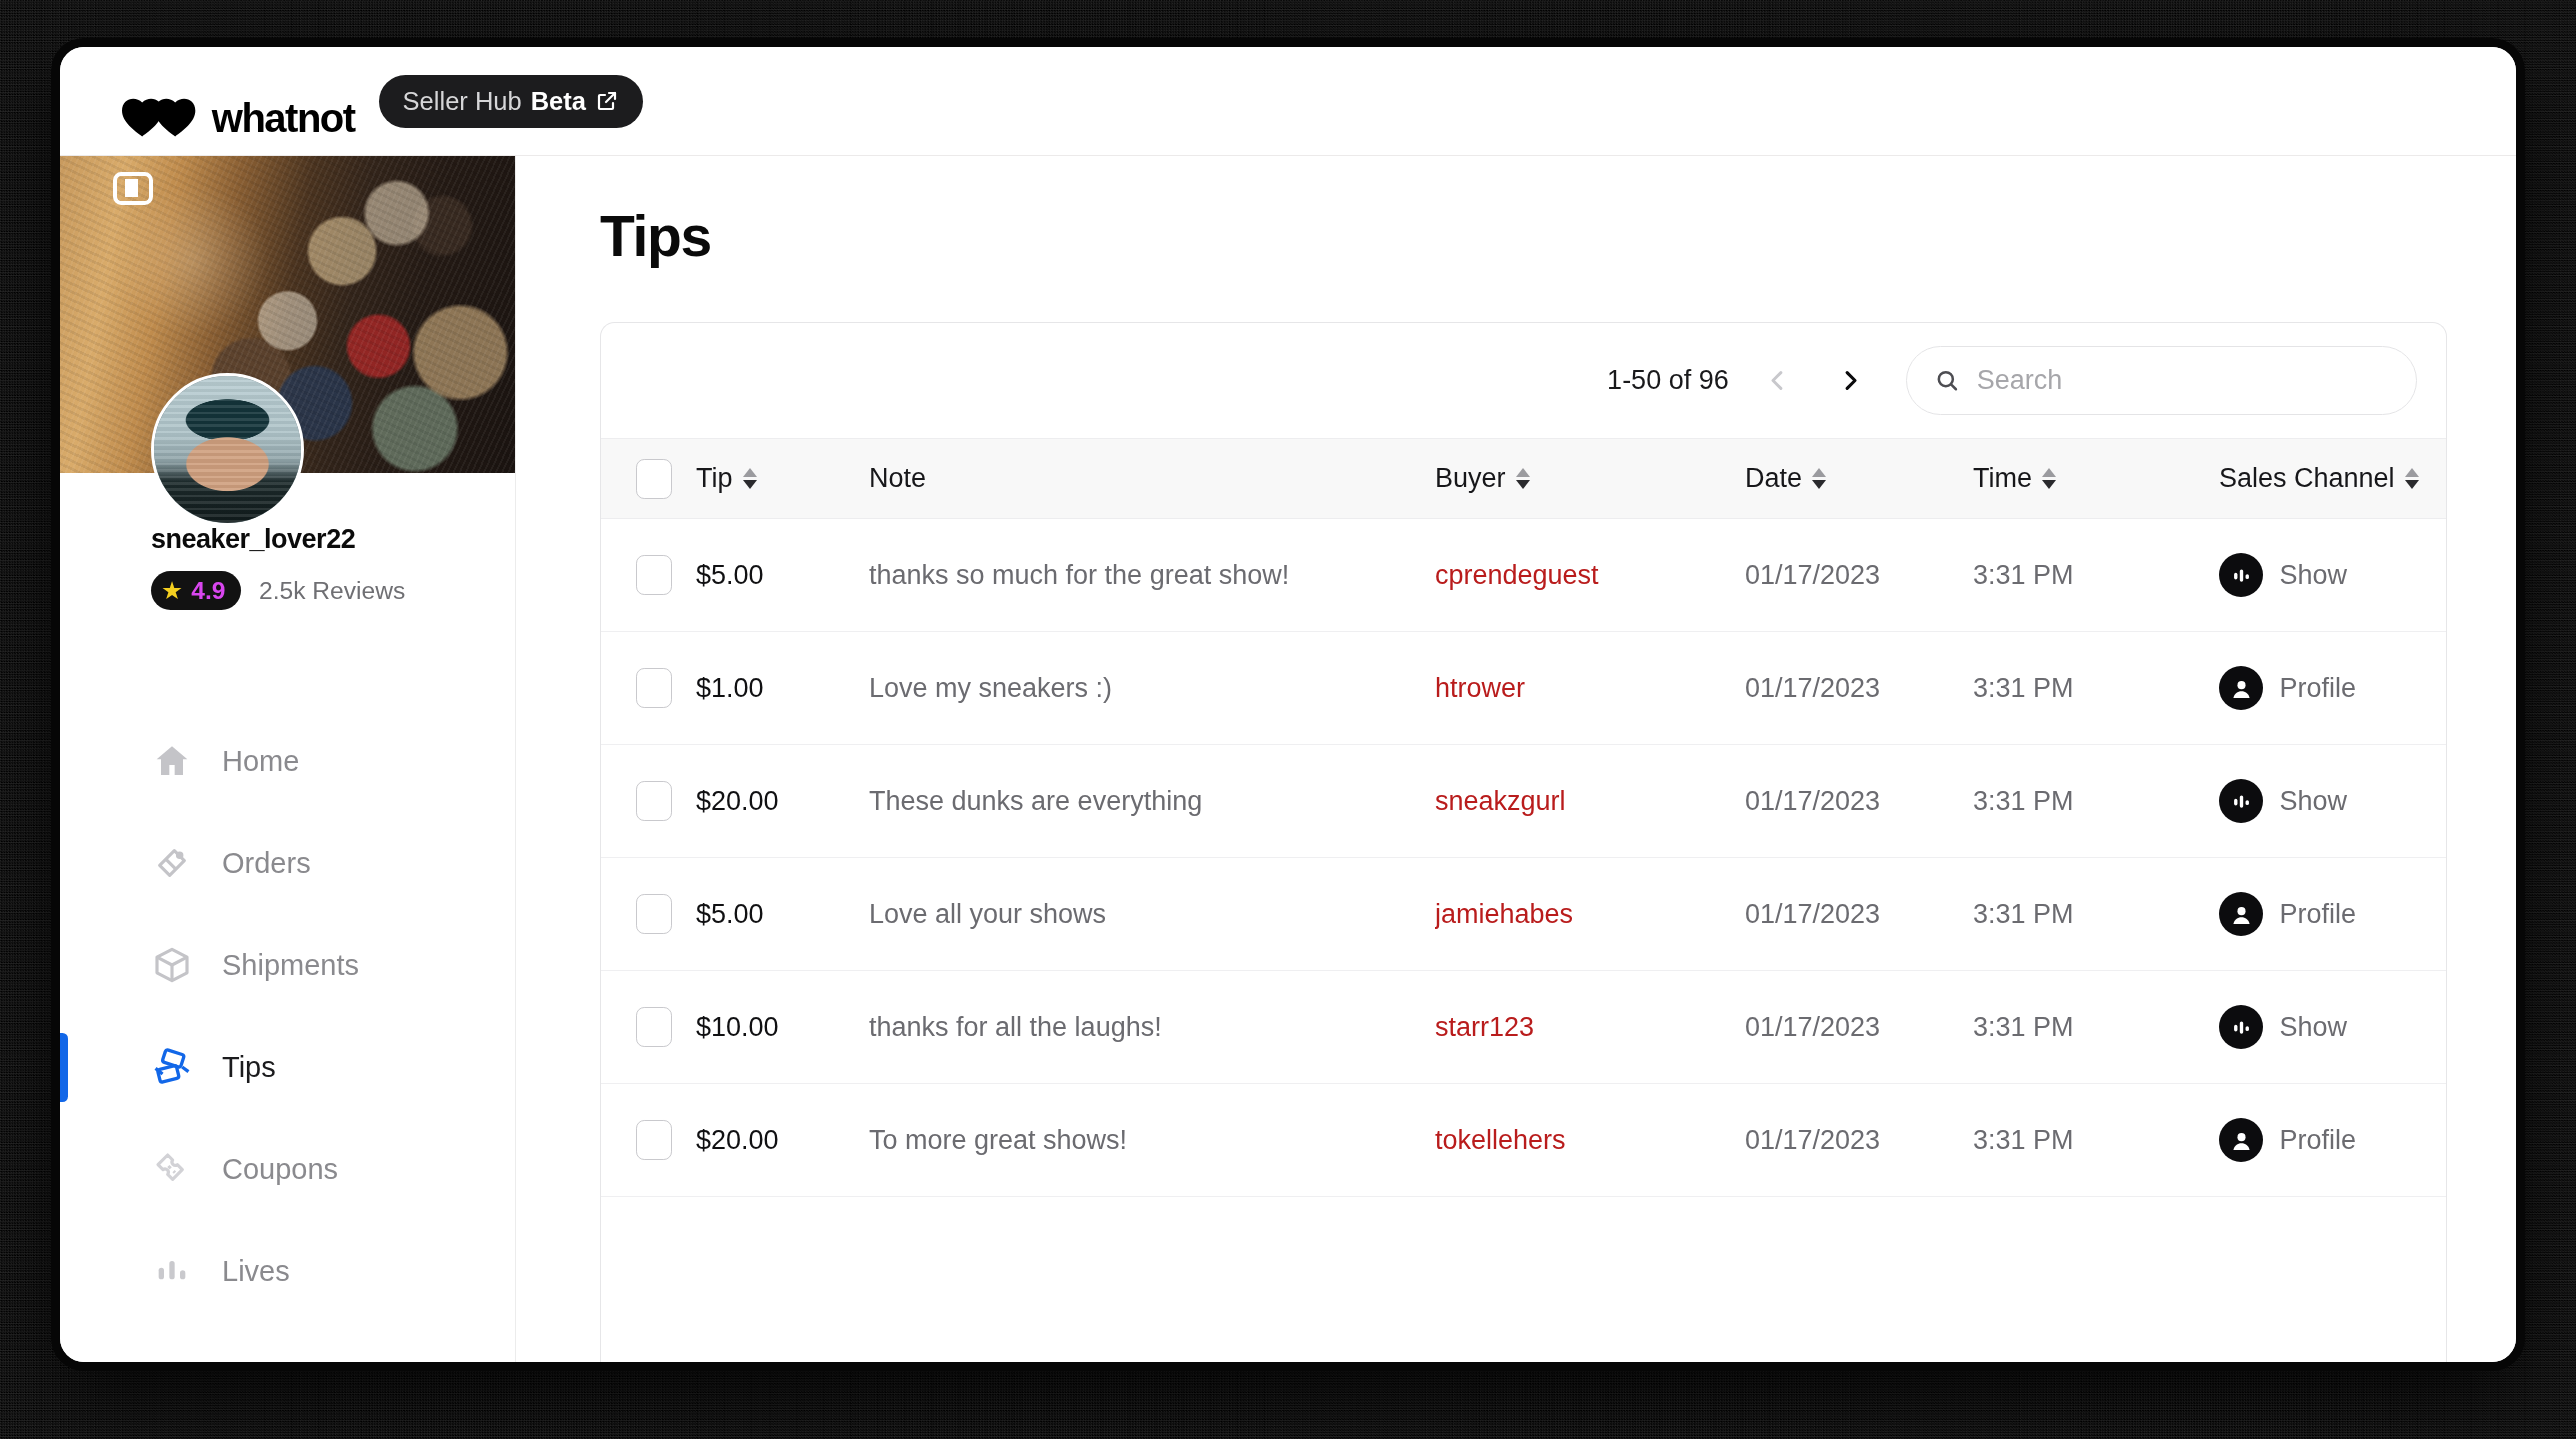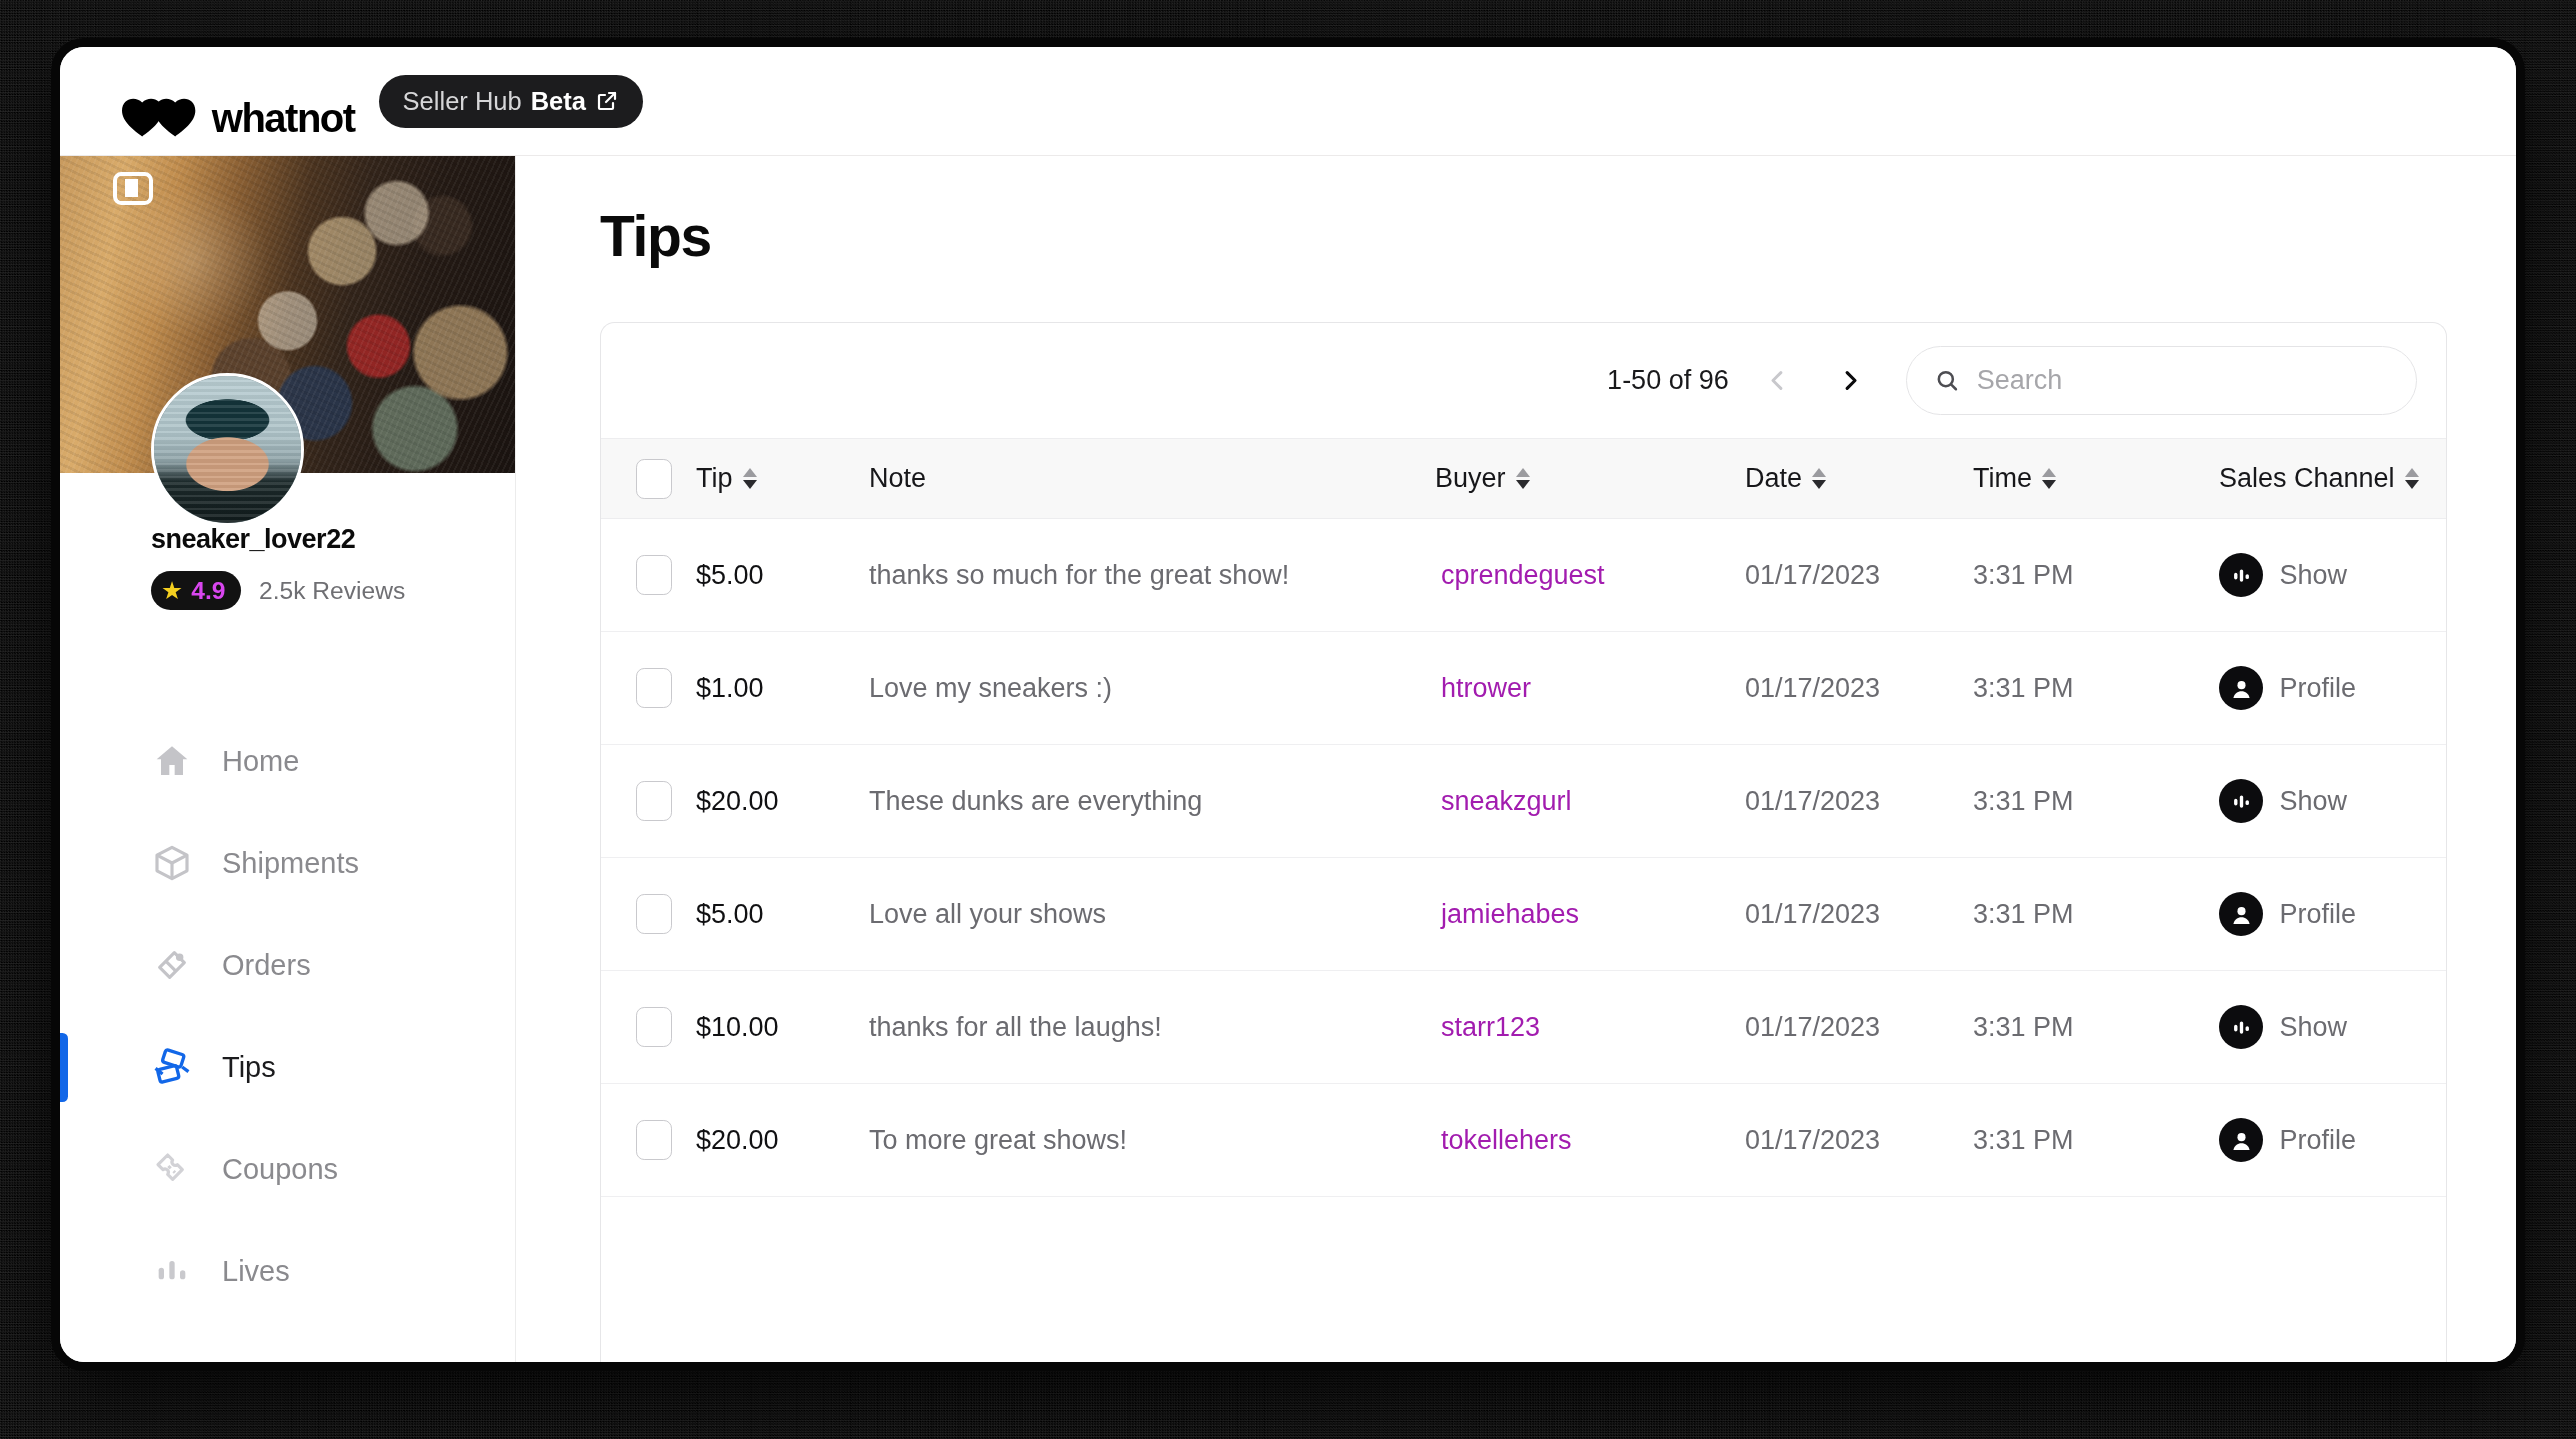--- a/index.html
+++ b/index.html
@@ -331,21 +331,21 @@
     font-size: 27px;
     color: #6b6b70;
     height: 113px;
     padding: 0;
     border-bottom: 0.9px solid #efeff1;
     white-space: nowrap;
     overflow: hidden;
     text-overflow: ellipsis;
   }
   td.tip { color: #101012; }
-  td.buyer a { color: #a21caf; text-decoration: none; cursor: pointer; margin-left: 6px; }
+  td.buyer a { color: #b91c1c; text-decoration: none; cursor: pointer; }
 
   .col-check { width: 95px; padding-left: 35px !important; }
   .col-tip   { width: 173px; }
   .col-note  { width: 566px; }
   .col-buyer { width: 310px; }
   .col-date  { width: 228px; }
   .col-time  { width: 246px; }
   .col-chan  { width: 301px; }
 
   .cbox {
@@ -435,37 +435,37 @@
             <svg width="40" height="40" viewBox="0 0 24 24" fill="#c4c4c8">
                 <path d="M12 3.2 2.8 11h2.6v9.4h5V14.4h3.2v6h5V11h2.6z"></path>
               </svg>
           </span>
           <span class="label">Home</span>
         </div>
 
         <div class="nav-item">
           <span class="ico">
             <svg width="40" height="40" viewBox="0 0 24 24" fill="none" stroke="#c4c4c8" stroke-width="1.9" stroke-linejoin="round">
+                <path d="M4.6 13.4 13.4 4.6l6 6-8.8 8.8z"></path>
+                <path d="M8 9.4l6 6"></path>
+                <circle cx="16.6" cy="7.4" r="1.3"></circle>
+              </svg>
+          </span>
+          <span class="label">Orders</span>
+        </div>
+
+        <div class="nav-item">
+          <span class="ico">
+            <svg width="40" height="40" viewBox="0 0 24 24" fill="none" stroke="#c4c4c8" stroke-width="1.9" stroke-linejoin="round">
                 <path d="M12 2.6 21 7.3v9.4L12 21.4 3 16.7V7.3z"></path>
                 <path d="M3 7.3 12 12l9-4.7"></path>
                 <path d="M12 12v9.4"></path>
               </svg>
           </span>
           <span class="label">Shipments</span>
-        </div>
-
-        <div class="nav-item">
-          <span class="ico">
-            <svg width="40" height="40" viewBox="0 0 24 24" fill="none" stroke="#c4c4c8" stroke-width="1.9" stroke-linejoin="round">
-                <path d="M4.6 13.4 13.4 4.6l6 6-8.8 8.8z"></path>
-                <path d="M8 9.4l6 6"></path>
-                <circle cx="16.6" cy="7.4" r="1.3"></circle>
-              </svg>
-          </span>
-          <span class="label">Orders</span>
         </div>
 
         <div class="nav-item active">
           <span class="ico">
             <svg width="42" height="42" viewBox="0 0 24 24" fill="none" stroke="#1267e8" stroke-width="1.9" stroke-linejoin="round">
               <rect x="7.2" y="3.4" width="11" height="7.4" rx="1.4" transform="rotate(18 12.7 7.1)"></rect>
               <rect x="4.4" y="12.2" width="11" height="7.4" rx="1.4" transform="rotate(-14 9.9 15.9)"></rect>
               <path d="M2.6 12.8 6.6 16"></path>
                 <path d="M17.8 12 21.4 14.6"></path>
             </svg>

